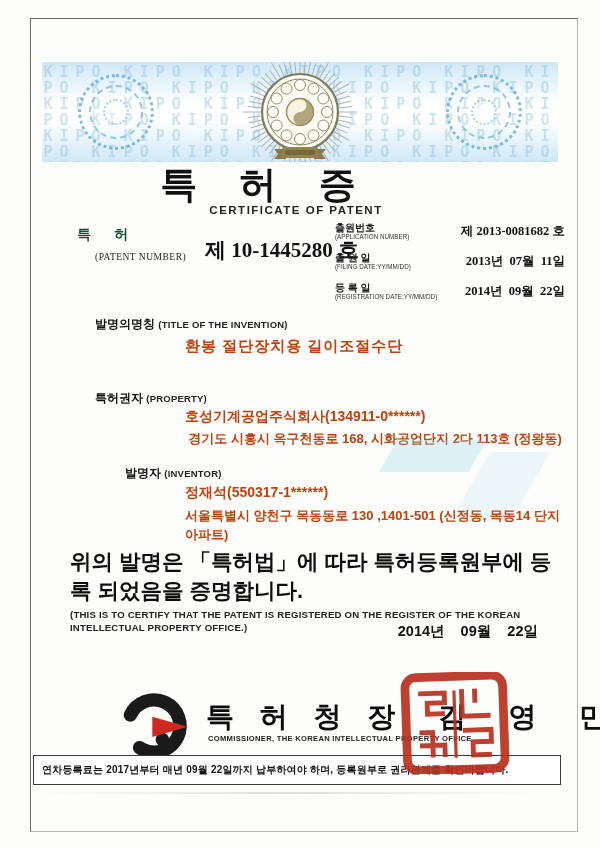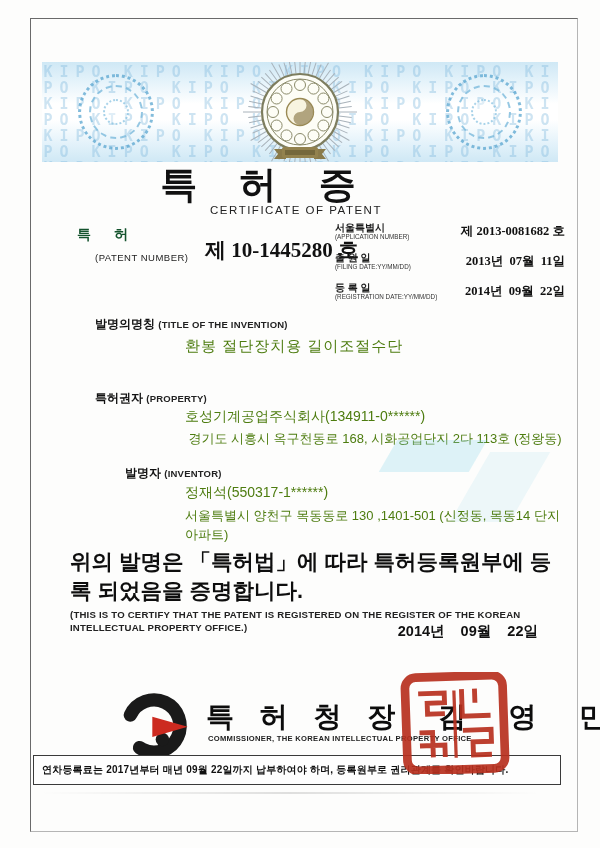--- a/index.html
+++ b/index.html
@@ -46,50 +46,50 @@
   .emblem-wrap svg { width:120px; height:120px; display:block; }
 
   
   .cert-title {
     position:absolute; left:0; top:160px; width:516px; text-align:center;
     font-size:37px; font-weight:bold; letter-spacing:16px; text-indent:16px;
     color:#111;
   }
   .cert-subtitle {
     position:absolute; left:0; top:204px; width:592px; text-align:center;
-    font-size:11.5px; font-weight:normal; letter-spacing:1.5px; color:#222;
+    font-size:11.5px; font-weight:bold; letter-spacing:1.5px; color:#222;
   }
 
   
   .patnum-kr {
     position:absolute; left:77px; top:226px; font-size:14px; font-weight:bold;
     white-space:pre; color:#14532d;
   }
   .patnum-value {
     position:absolute; left:205px; top:236px; font-size:21px; font-weight:bold;
     font-family:"Liberation Serif", serif; color:#111;
   }
   .patnum-en {
-    position:absolute; left:95px; top:252px; font-size:9.5px; letter-spacing:.5px; color:#222;
+    position:absolute; left:95px; top:252px; font-size:9.5px; letter-spacing:.5px; color:#222;font-family:Liberation Serif, serif;
   }
 
   
   .info-block { position:absolute; left:335px; top:222px; width:230px; }
   .info-row { position:relative; height:30px; }
   .info-label-kr { font-size:10px; font-weight:bold; line-height:11px; white-space:pre; }
   .info-label-en { font-size:6.3px; color:#333; letter-spacing:0; }
   .info-value {
     position:absolute; right:0; top:1px; font-size:12.5px; font-weight:bold;
     font-family:"Liberation Serif", serif; white-space:pre; color:#111;
   }
 
   
   .sec-label { position:absolute; font-size:12px; font-weight:bold; color:#111; }
   .sec-label .en { font-size:9.5px; font-weight:bold; color:#222; letter-spacing:.2px; }
-  .sec-text { position:absolute; font-weight:normal; color:#4d7c0f; }
+  .sec-text { position:absolute; font-weight:bold; color:#c2410c; }
 
   .artifact {
     position:absolute; background:rgba(140,215,235,.28); transform:skew(-30deg);
     pointer-events:none;
   }
 
   
   .cert-main {
     position:absolute; left:70px; top:548px; width:486px;
     font-size:21.5px; font-weight:bold; line-height:29px; color:#0e0e0e;
@@ -233,21 +233,21 @@
 
   <div class="cert-title">특 허 증</div>
   <div class="cert-subtitle">CERTIFICATE OF PATENT</div>
 
   <div class="patnum-kr">특      허</div>
   <div class="patnum-value">제 10-1445280 호</div>
   <div class="patnum-en">(PATENT NUMBER)</div>
 
   <div class="info-block">
     <div class="info-row">
-      <div class="info-label-kr">서울특별시</div>
+      <div class="info-label-kr">출원번호</div>
       <div class="info-label-en">(APPLICATION NUMBER)</div>
       <div class="info-value">제 2013-0081682 호</div>
     </div>
     <div class="info-row">
       <div class="info-label-kr">출 원 일</div>
       <div class="info-label-en">(FILING DATE:YY/MM/DD)</div>
       <div class="info-value">2013년  07월  11일</div>
     </div>
     <div class="info-row">
       <div class="info-label-kr">등 록 일</div>

